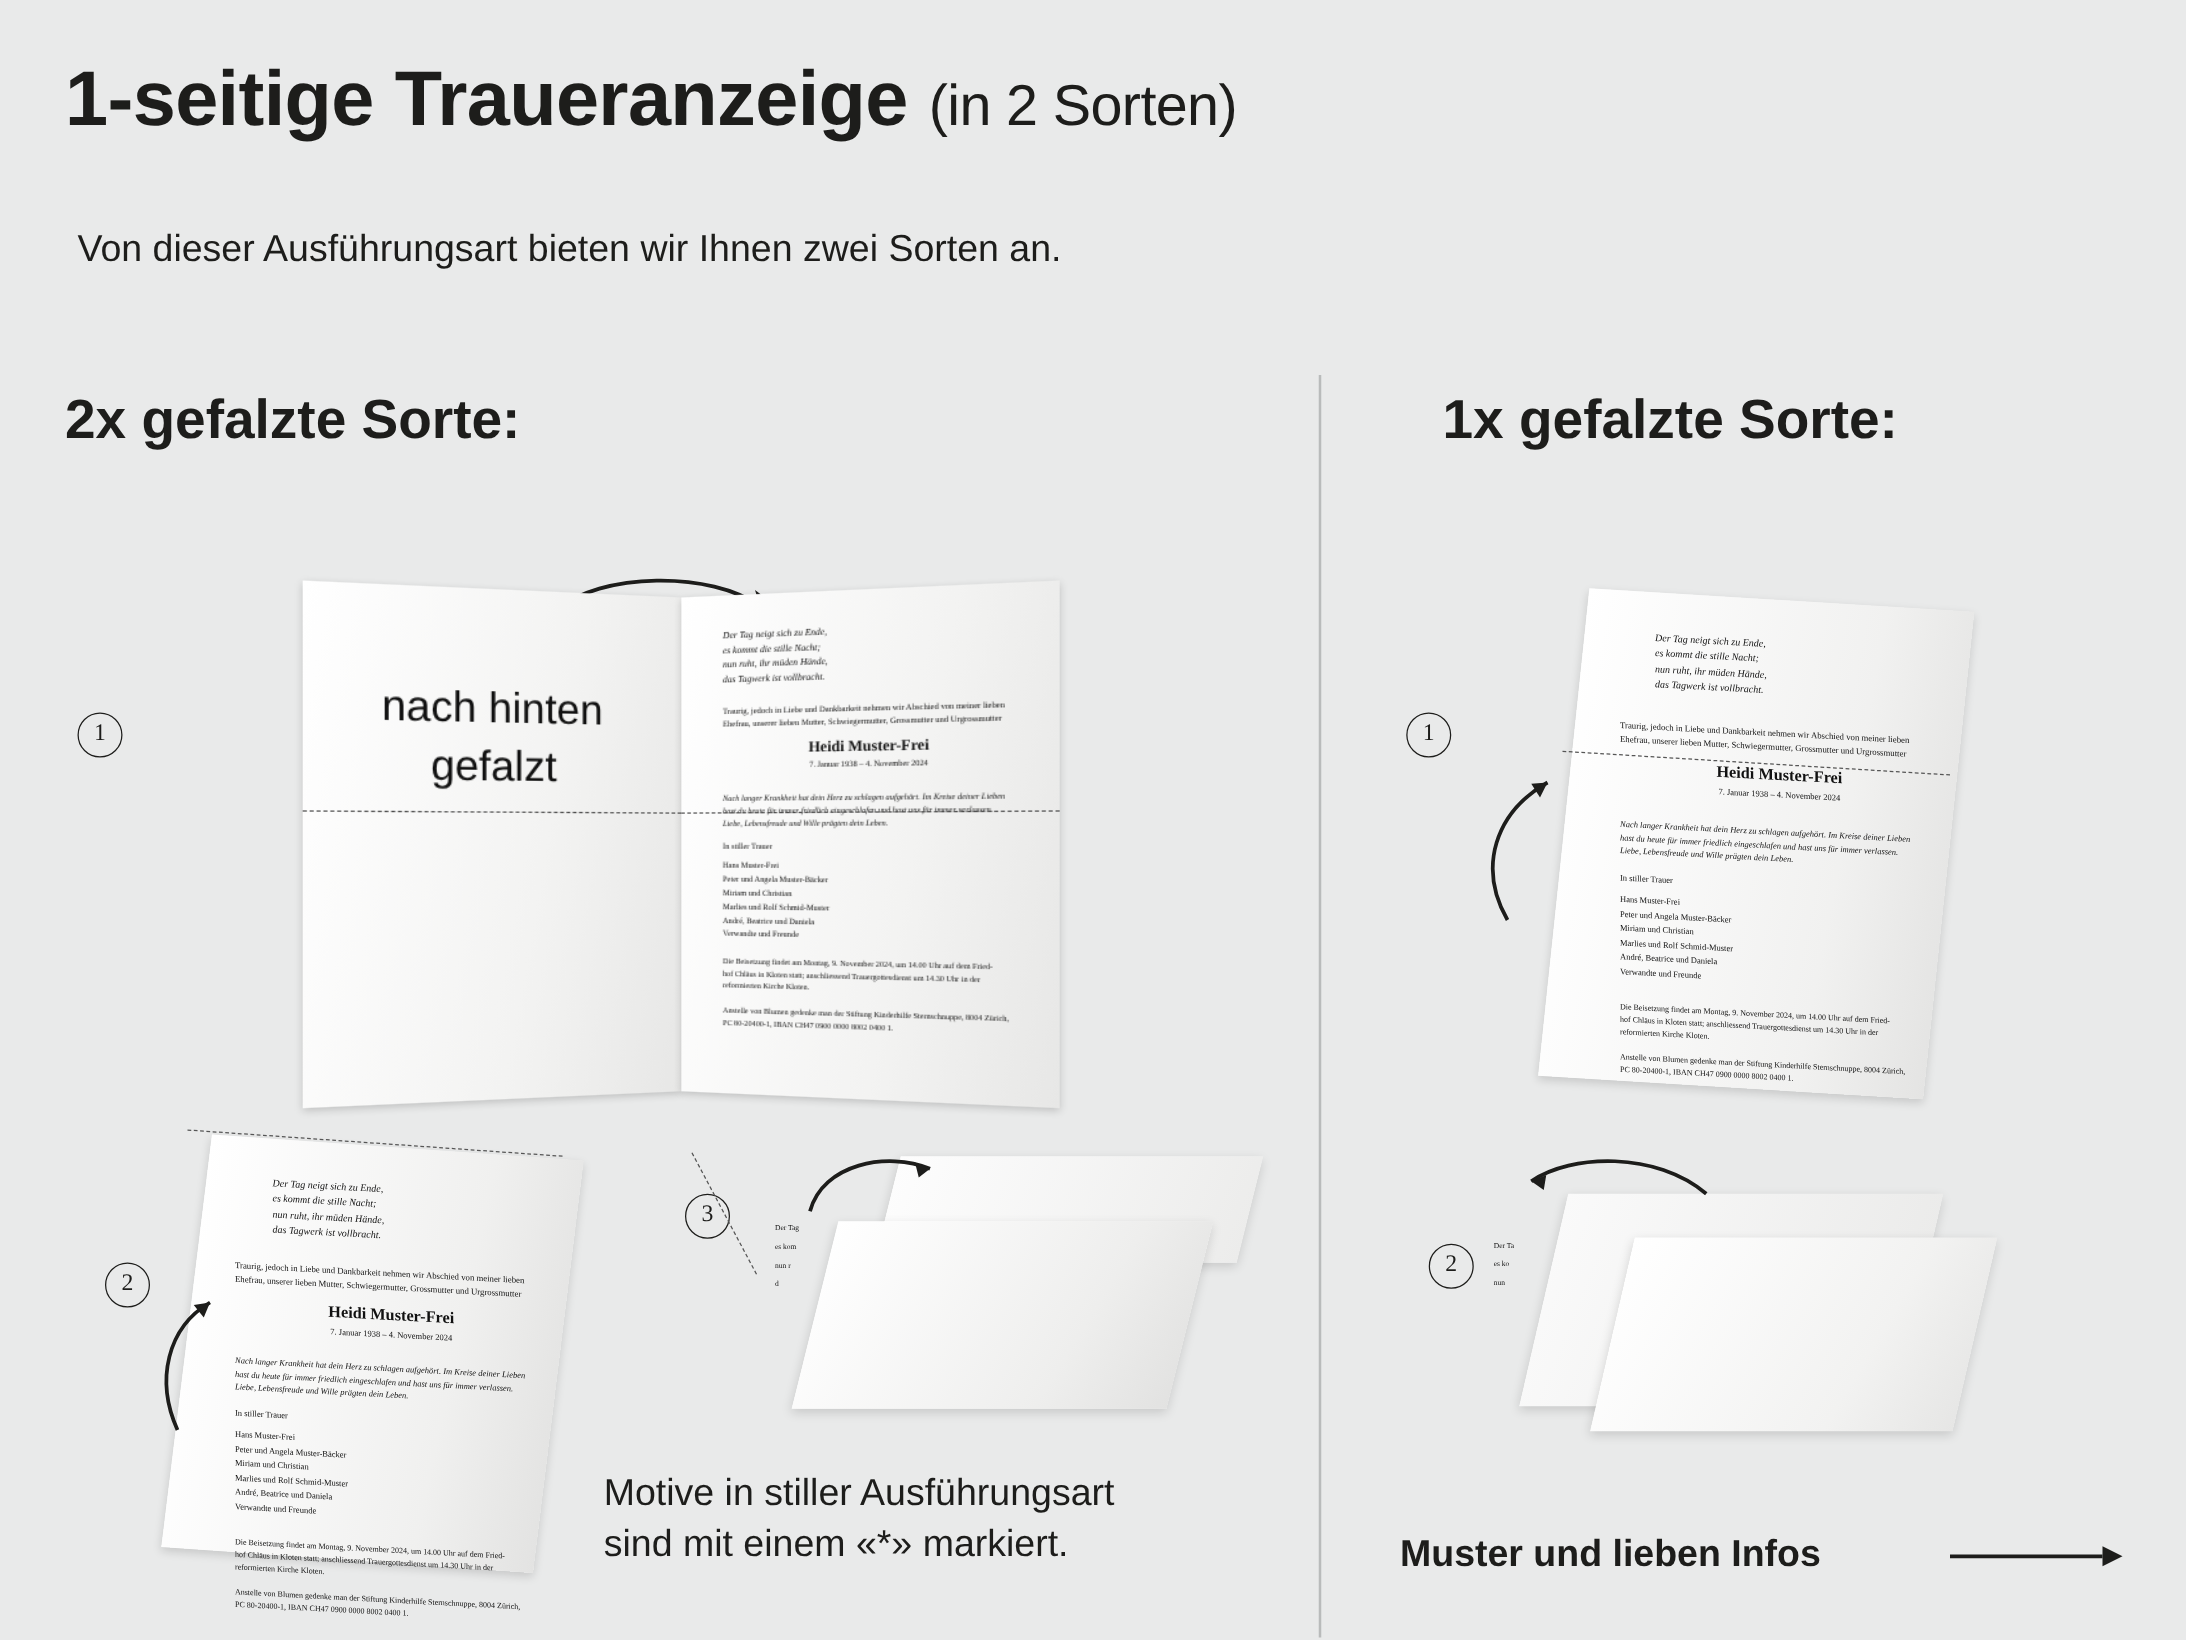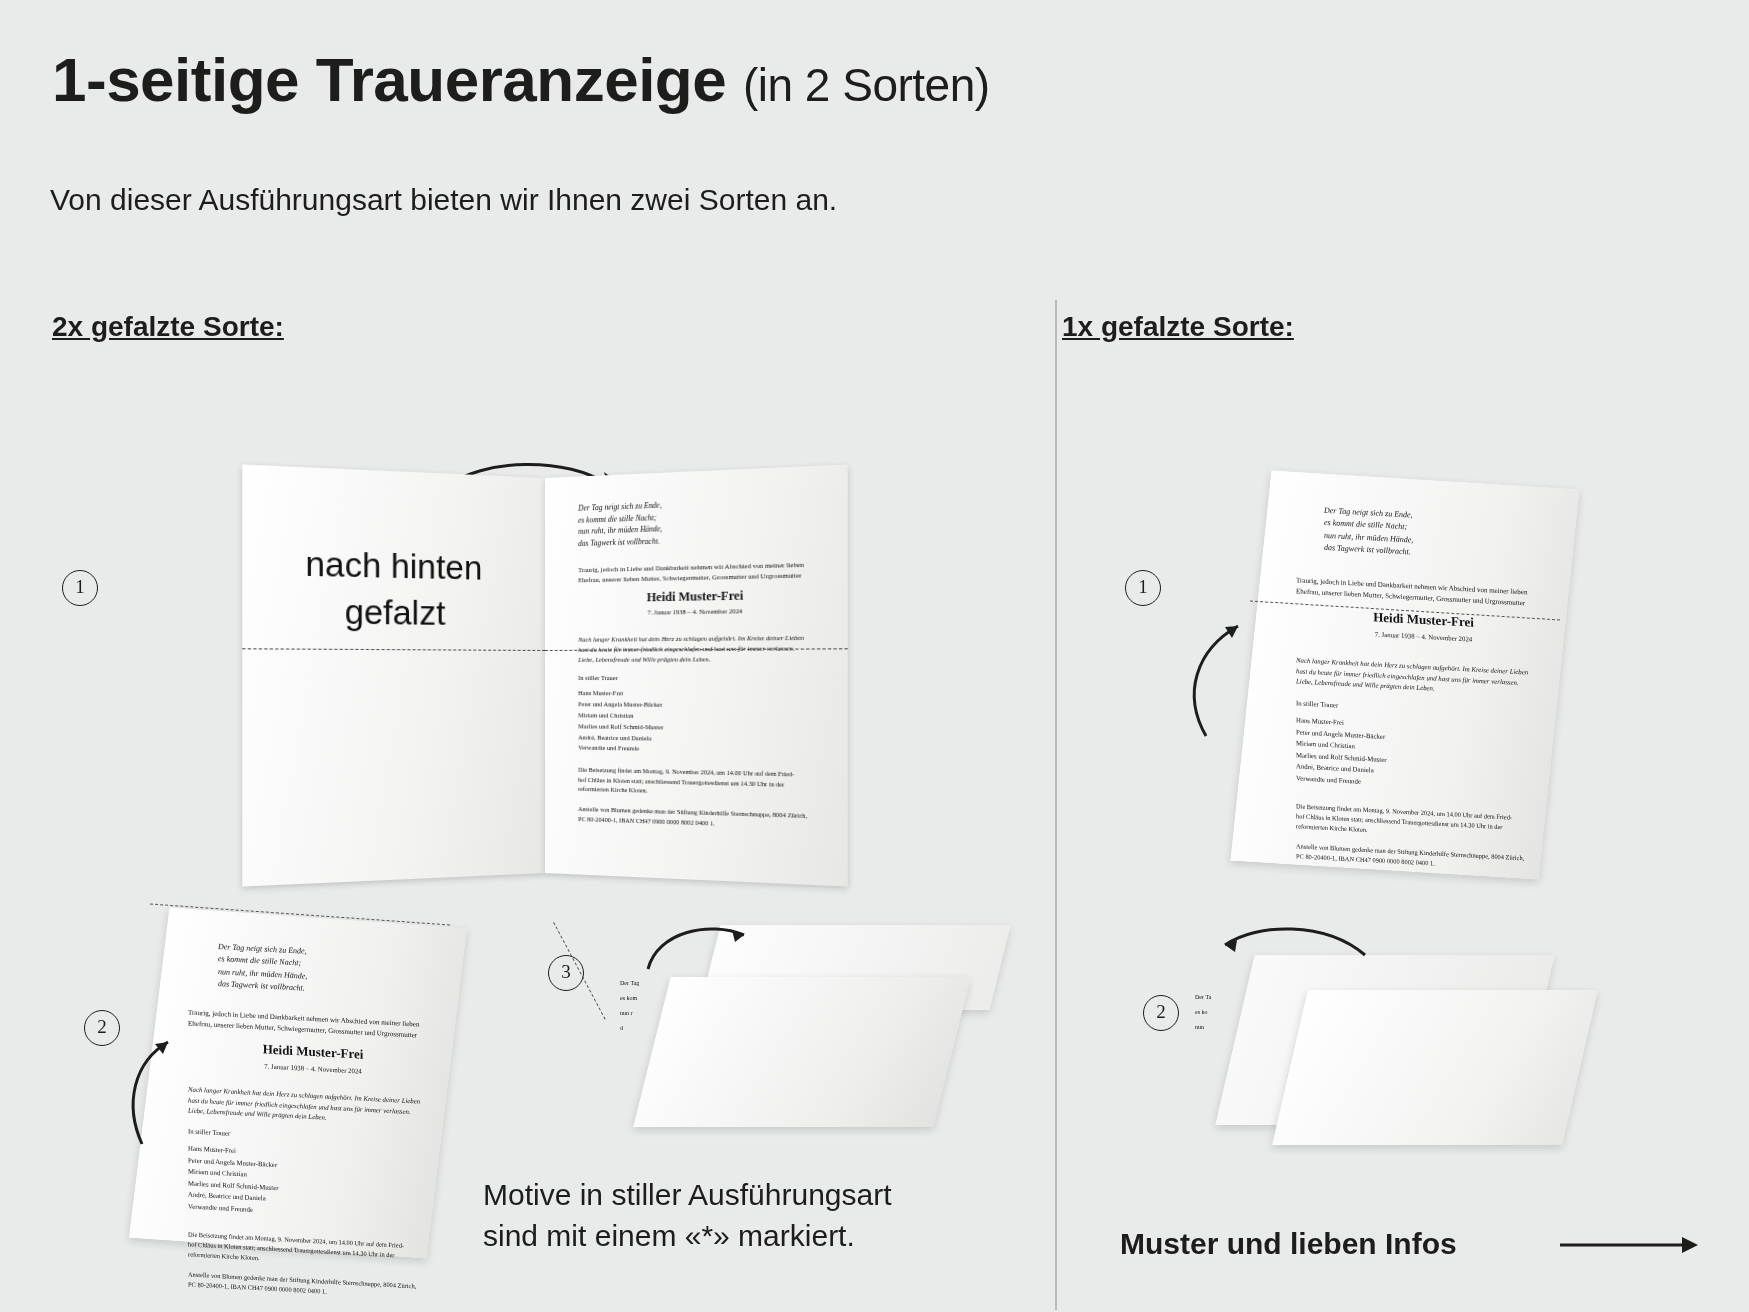--- a/index.html
+++ b/index.html
@@ -14,29 +14,29 @@
   .page { position:relative; width:1749px; height:1312px; }
 
   h1.title {
     position:absolute; left:52px; top:44px;
     margin:0; font-size:62px; font-weight:700; letter-spacing:-0.5px;
     white-space:nowrap;
   }
   h1.title .sub { font-size:46px; font-weight:400; }
 
   .intro {
-    position:absolute; left:50px; top:183px;
+    position:absolute; left:62px; top:183px;
     font-size:30px; font-weight:400; white-space:nowrap;
   }
 
   .col-head {
-    position:absolute; font-size:28px; font-weight:700; white-space:nowrap;text-decoration:underline;
+    position:absolute; font-size:44px; font-weight:700; white-space:nowrap;
   }
   .col-head.left { left:52px; top:311px; }
-  .col-head.right { left:1062px; top:311px; }
+  .col-head.right { left:1154px; top:311px; }
 
   .divider {
     position:absolute; left:1055px; top:300px; width:2px; height:1010px;
     background:#b9bbbb;
   }
 
   .step-num {
     position:absolute; width:34px; height:34px; border-radius:50%;
     border:1.8px solid #1d1d1b; font-size:19px; line-height:32px;
     text-align:center; font-family:"Liberation Serif", serif;

